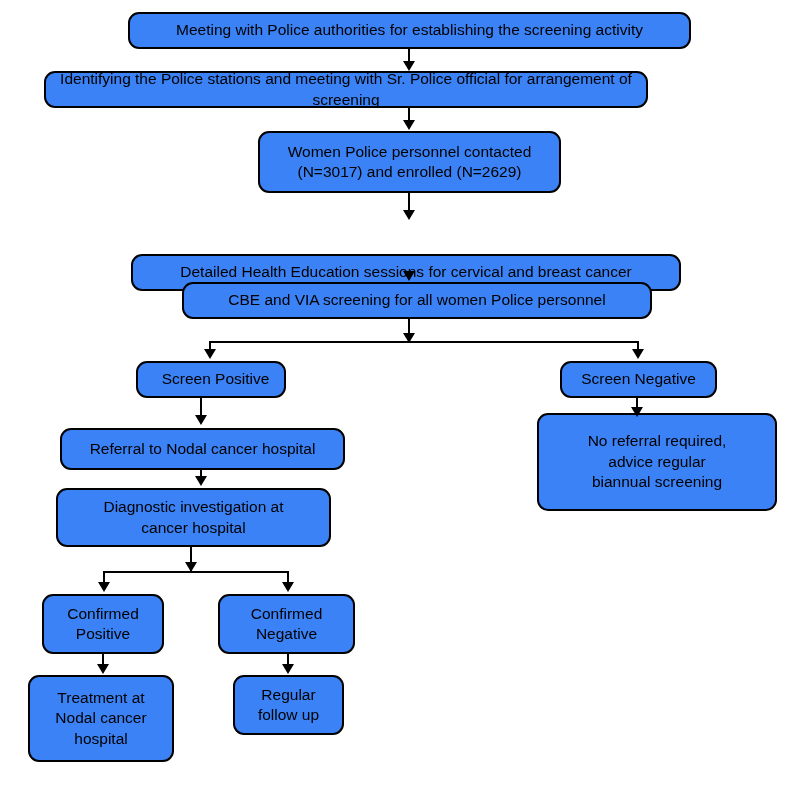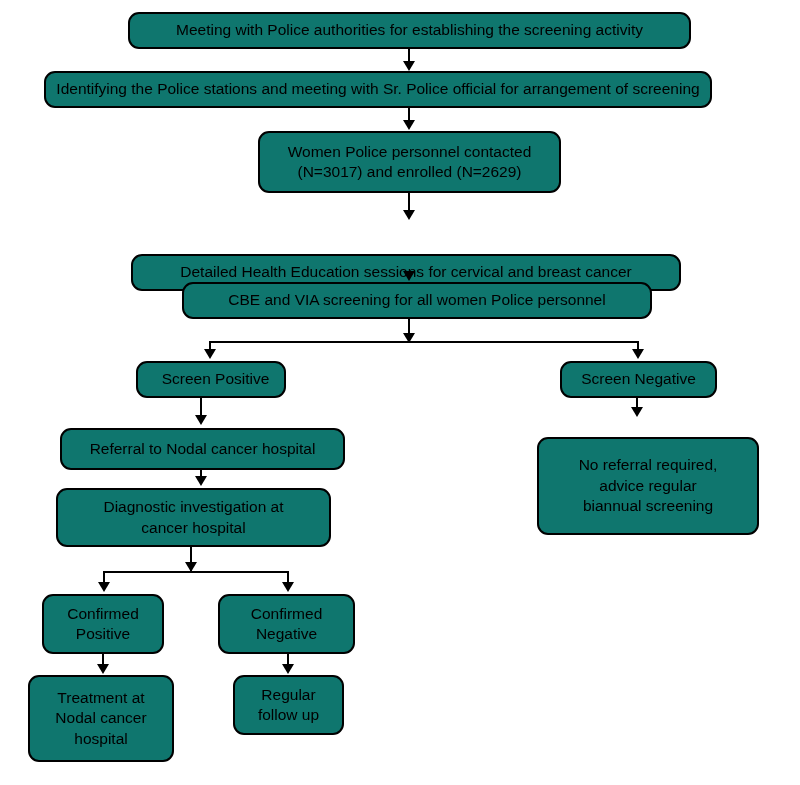--- a/index.html
+++ b/index.html
@@ -17,21 +17,21 @@
     width: 800px;
     height: 785px;
     background: #ffffff;
     overflow: hidden;
   }
   .node {
     position: absolute;
     box-sizing: border-box;
     border: 2px solid #000000;
     border-radius: 11px;
-    background: #0f766e;
+    background: #3b82f6;
     display: flex;
     align-items: center;
     justify-content: center;
     text-align: center;
     line-height: 1.32;
     font-size: 15.5px;
     color: #000000;
     padding: 2px 8px;
     z-index: 2;
   }
@@ -102,21 +102,21 @@
   <div class="edge v" style="left:102px; top:654px; height:11px;"></div>
   <div class="arrowhead" style="left:97px; top:664px;"></div>
 
   <div class="edge v" style="left:287px; top:654px; height:11px;"></div>
   <div class="arrowhead" style="left:282px; top:664px;"></div>
 
   <div class="node" style="left:128px; top:12px; width:563px; height:37px;">
     <span class="label">Meeting with Police authorities for establishing the screening activity</span>
   </div>
 
-  <div class="node" style="left:44px; top:71px; width:668px; height:37px;">
+  <div class="node" style="left:44px; top:71px; width:604px; height:37px;">
     <span class="label">Identifying the Police stations and meeting with Sr. Police official for arrangement of screening</span>
   </div>
 
   <div class="node" style="left:258px; top:131px; width:303px; height:62px;">
     <span class="label">Women Police personnel contacted
 (N=3017) and enrolled (N=2629)</span>
   </div>
 
   <div class="node" style="left:131px; top:221px; width:550px; height:37px;margin-top:33px;">
     <span class="label">Detailed Health Education sessions for cervical and breast cancer</span>
@@ -131,21 +131,21 @@
   </div>
 
   <div class="node" style="left:560px; top:361px; width:157px; height:37px;">
     <span class="label">Screen Negative</span>
   </div>
 
   <div class="node" style="left:60px; top:428px; width:285px; height:42px;">
     <span class="label">Referral to Nodal cancer hospital</span>
   </div>
 
-  <div class="node" style="left:537px; top:437px; width:222px; height:98px;">
+  <div class="node" style="left:537px; top:413px; width:240px; height:98px;">
     <span class="label">No referral required,
 advice regular
 biannual screening</span>
   </div>
 
   <div class="node" style="left:56px; top:488px; width:275px; height:59px;">
     <span class="label">Diagnostic investigation at
 cancer hospital</span>
   </div>
 

